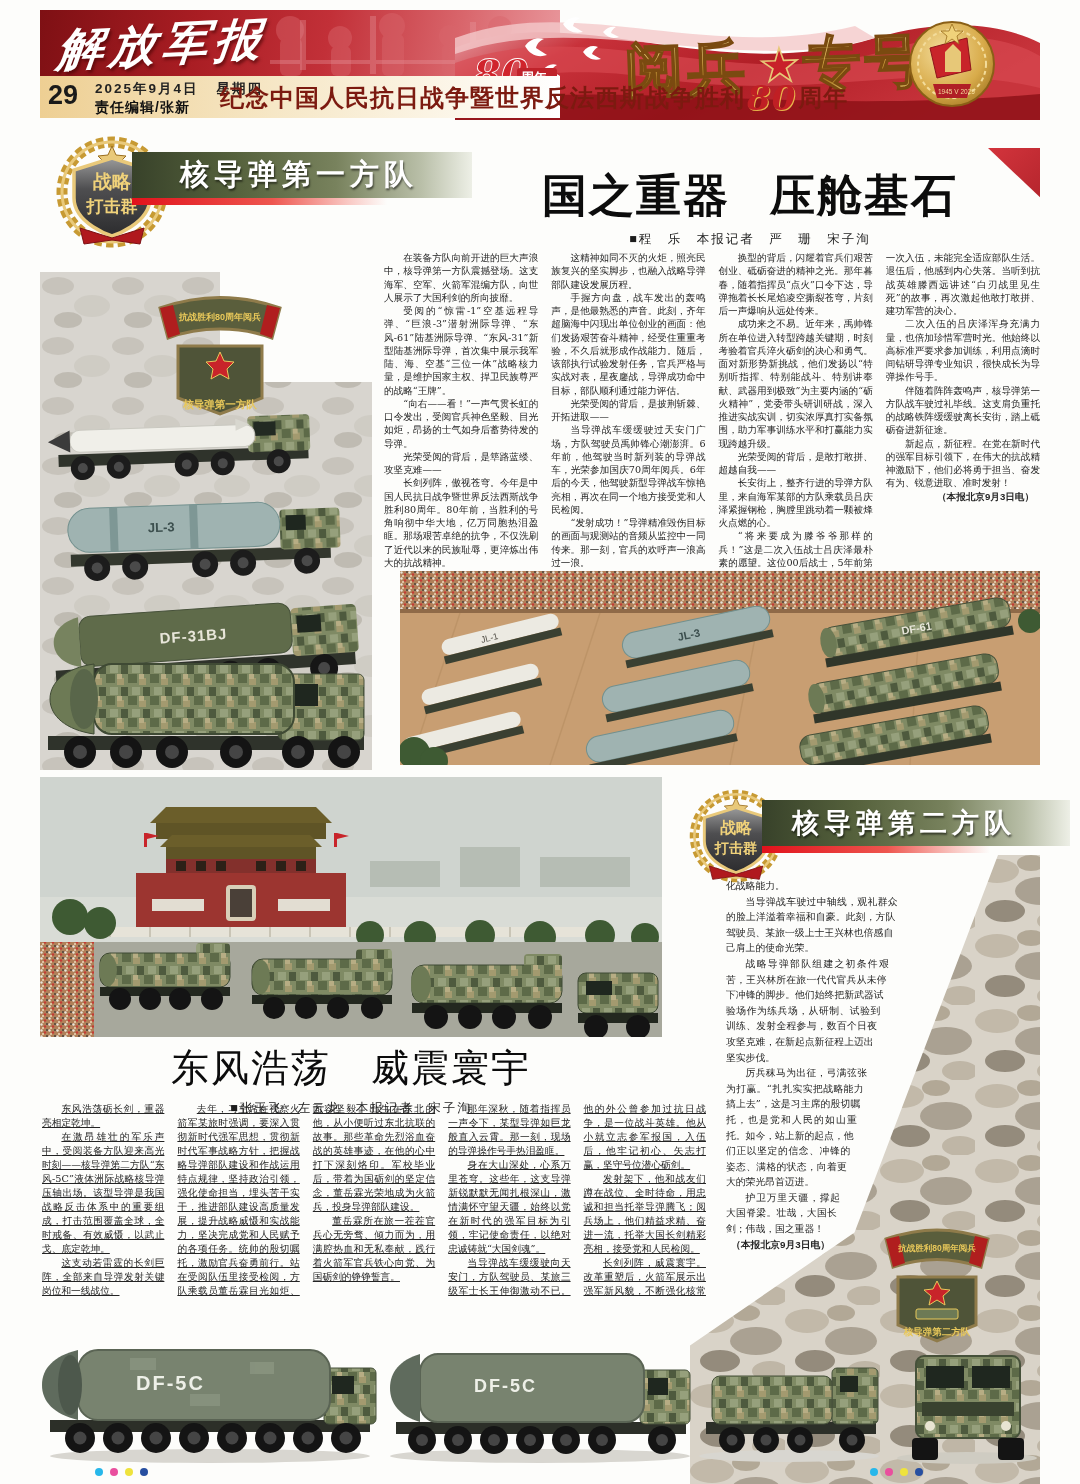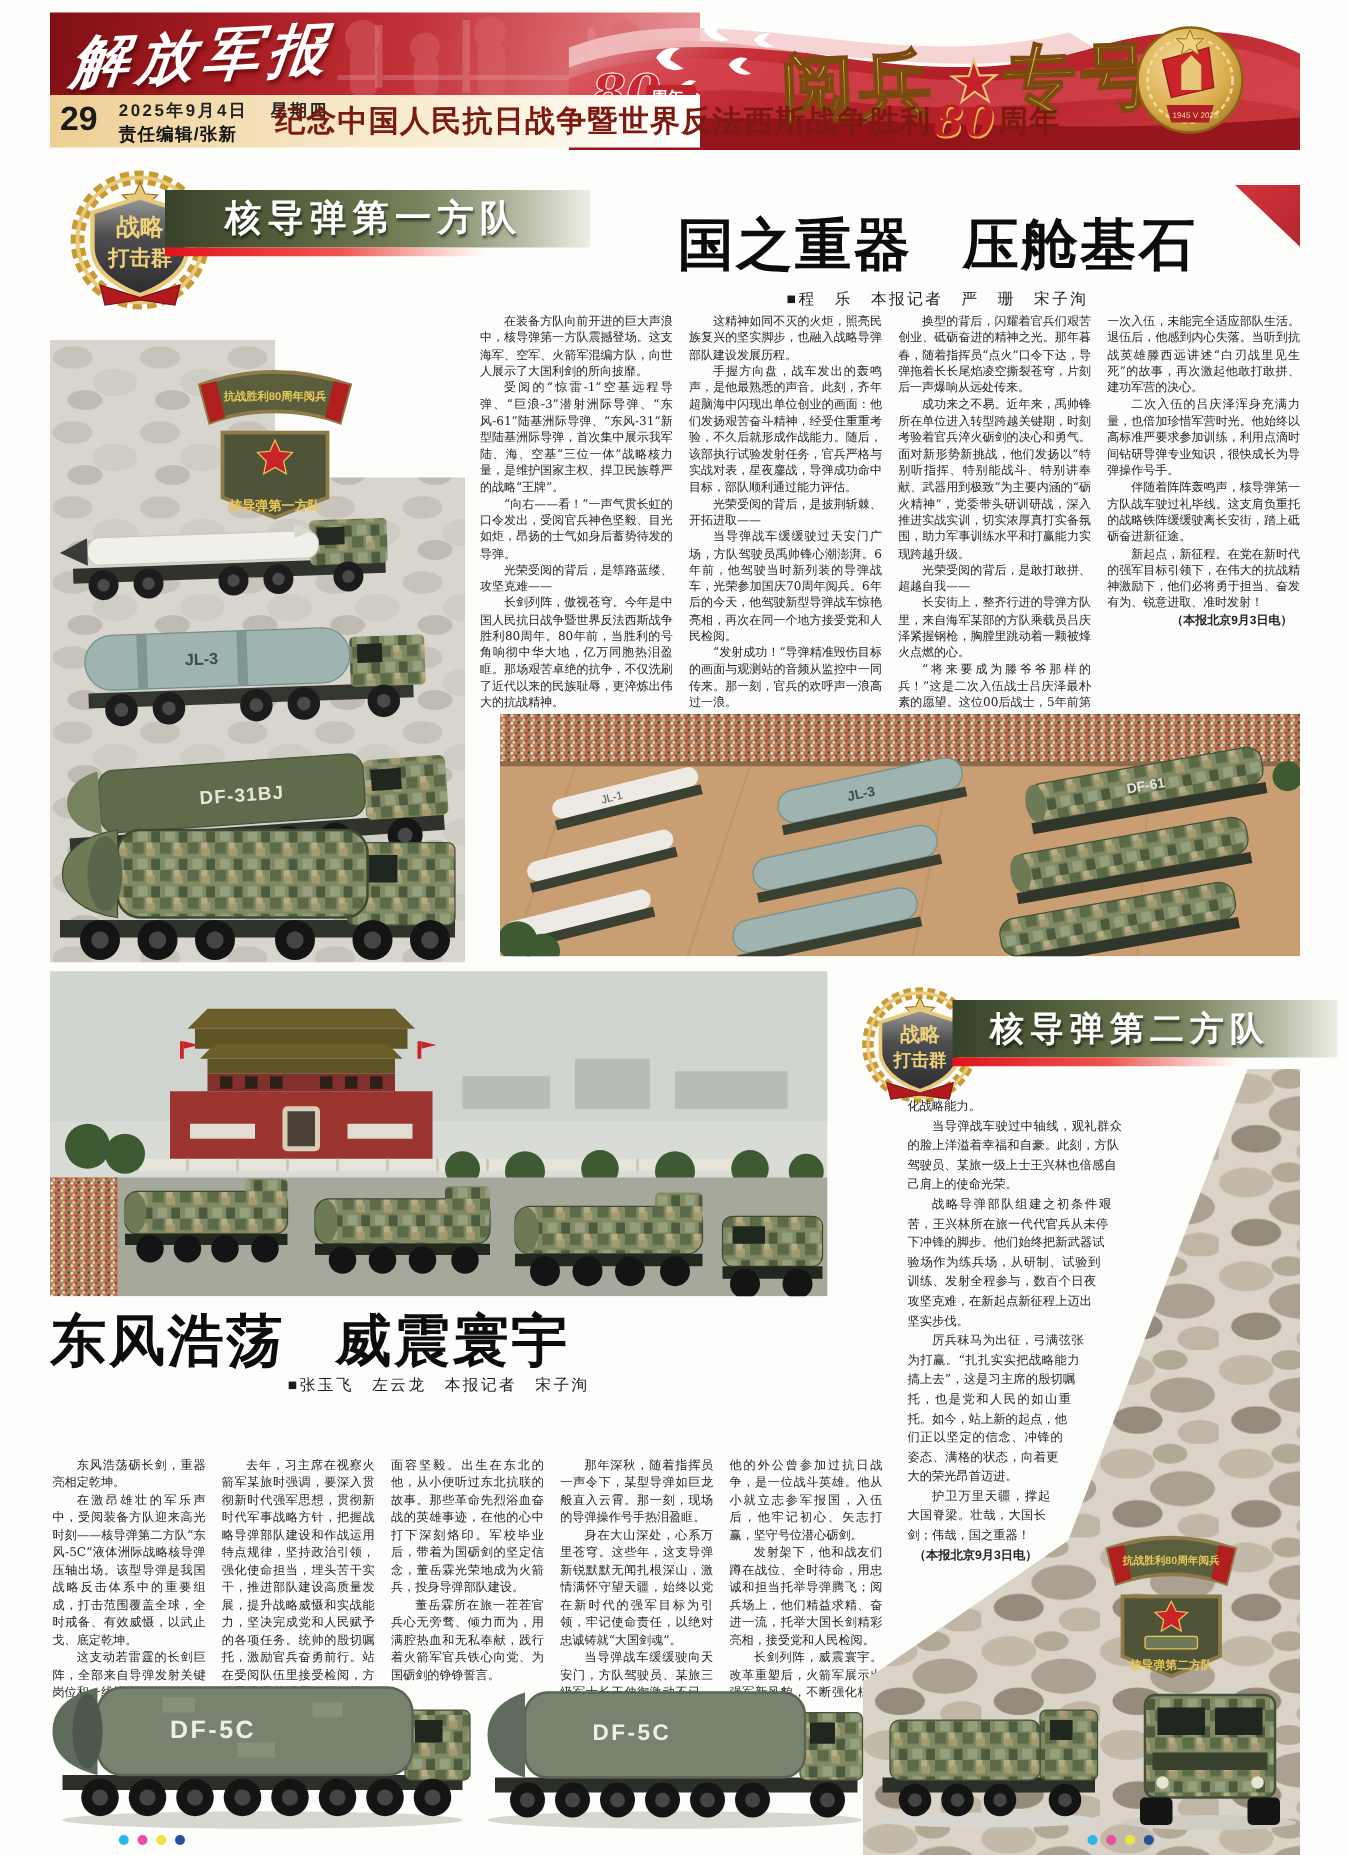--- a/index.html
+++ b/index.html
@@ -41,24 +41,24 @@
   .byline{text-align:center;font-size:12.5px;color:#1c1c1c;letter-spacing:2px;}
   .a1-byline{left:465px;top:231px;width:570px;}
   .article{font-family:"DejaVu Serif","Liberation Serif",serif;color:#242424;
     text-align:justify;overflow:hidden;}
   .article p{margin:0;text-indent:2em;}
   .article p.dateline{font-weight:bold;text-indent:0;text-align:right;padding-right:6px;font-family:"Liberation Sans",sans-serif;}
   .article p.noindent{text-indent:0;}
   .a1-text{left:384px;top:251px;width:656px;height:319px;column-count:4;column-gap:13px;
     font-size:9.6px;line-height:13.25px;}
   
-  .a2-title{left:40px;top:1043px;width:622px;text-align:left;font-size:45px;font-weight:700;color:#0c0c0c;letter-spacing:2px;}
+  .a2-title{left:40px;top:1043px;width:622px;text-align:center;font-size:38px;font-weight:400;color:#0c0c0c;letter-spacing:2px;}
   .a2-byline{left:40px;top:1100px;width:622px;}
-  .a2-text{left:42px;top:1166px;width:664px;height:198px;column-count:5;column-gap:13px;
-    font-size:9.7px;line-height:14px;}
+  .a2-text{left:42px;top:1102px;width:664px;height:198px;column-count:5;column-gap:13px;
+    font-size:9.7px;line-height:14px;text-decoration:underline;}
   
   .s2-text{left:726px;top:878px;width:176px;height:384px;font-size:9.8px;line-height:15.6px;}
   .s2-cut{float:right;width:74px;height:384px;
     shape-outside:polygon(100% 0,100% 100%,0 100%,78% 30%);}
   
   .photoA{left:40px;top:212px;width:332px;height:558px;}
   .photoB{left:400px;top:571px;width:640px;height:194px;}
   .photoC{left:40px;top:777px;width:622px;height:260px;}
   .photoD{left:40px;top:1328px;width:1005px;height:140px;}
   .camoBG{left:690px;top:855px;width:350px;height:629px;

